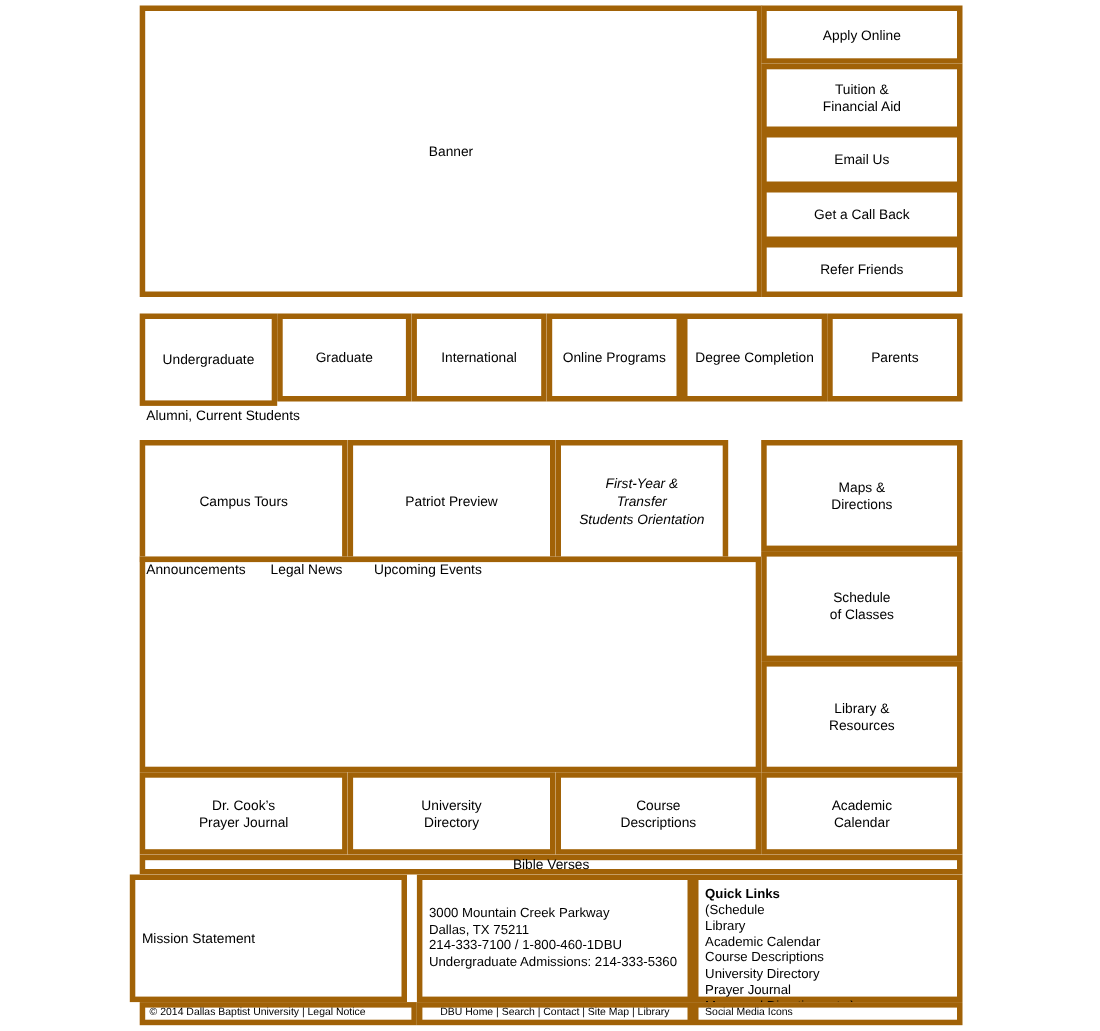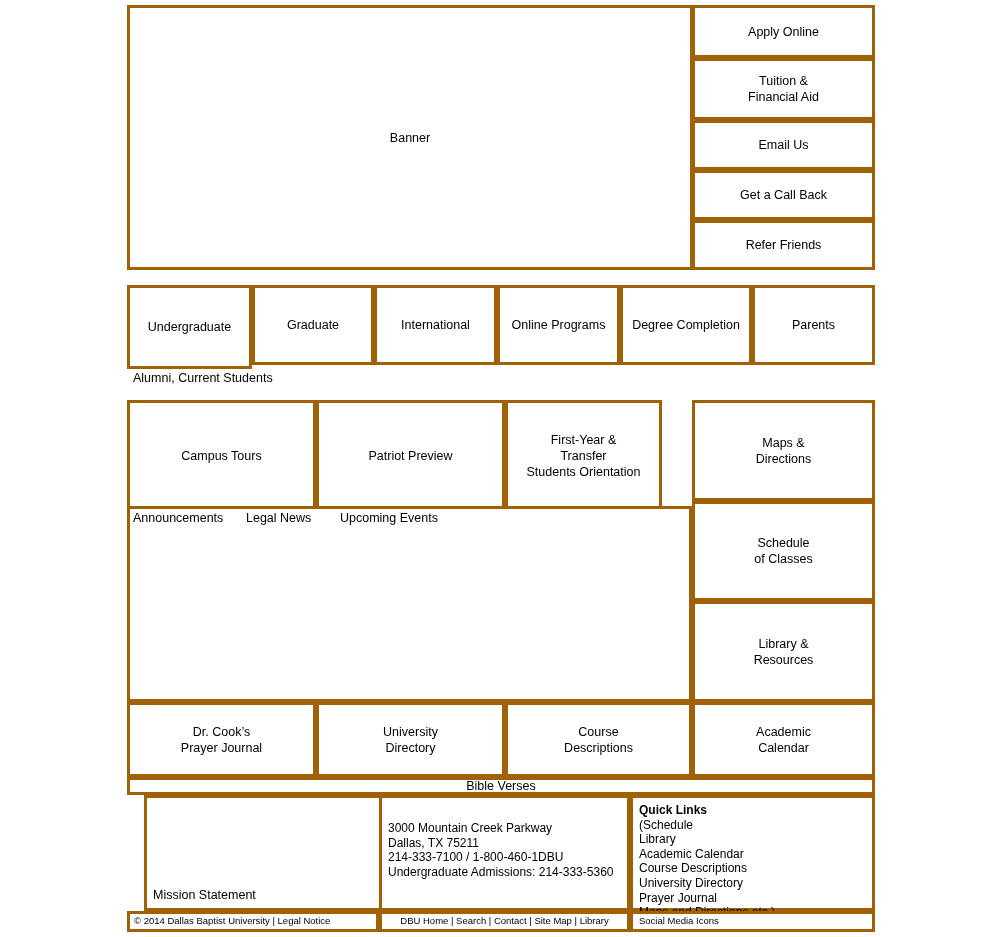--- a/index.html
+++ b/index.html
@@ -21,21 +21,21 @@
     left: 0;
     top: 0;
     width: 1000px;
     height: 937px;
   }
 
   
   .bx {
     position: absolute;
     box-sizing: border-box;
-    border: 3px solid #a16207;
+    border: 5px solid #a16207;
     background: #ffffff;
     display: flex;
     align-items: center;
     justify-content: center;
     text-align: center;
     font-size: 12.5px;
     line-height: 1.28;
     color: #000;
   }
 
@@ -113,21 +113,21 @@
   </div>
 
   <div class="lbl" style="left:133px; top:370px;"><span>Alumni, Current Students</span></div>
 
   <div class="bx" style="left:127px; top:400px; width:189px; height:111px;">
     <span style="white-space:pre-line;">Campus Tours</span>
   </div>
   <div class="bx" style="left:316px; top:400px; width:189px; height:111px;">
     <span style="white-space:pre-line;">Patriot Preview</span>
   </div>
-  <div class="bx" style="left:505px; top:400px; width:157px; height:111px;">
+  <div class="bx" style="left:505px; top:400px; width:157px; height:111px;font-style:italic;">
     <span style="white-space:pre-line;">First-Year &amp;
 Transfer
 Students Orientation</span>
   </div>
 
   <div class="bx" style="left:692px; top:400px; width:183px; height:101px;">
     <span style="white-space:pre-line;">Maps &amp;
 Directions</span>
   </div>
   <div class="bx" style="left:692px; top:501px; width:183px; height:100px;">
@@ -159,21 +159,21 @@
   </div>
   <div class="bx" style="left:692px; top:702px; width:183px; height:75px;">
     <span style="white-space:pre-line;">Academic
 Calendar</span>
   </div>
 
   <div class="bx" style="left:127px; top:777px; width:748px; height:18px;">
     <span>Bible Verses</span>
   </div>
 
-  <div class="bx tl" style="left:144px; top:795px; width:252px; height:116px; align-items:flex-end; padding:5px 6px;">
+  <div class="bx tl" style="left:118px; top:795px; width:252px; height:116px; align-items:center; padding:5px 6px;">
     <span>Mission Statement</span>
   </div>
 
   <div class="bx tl" style="left:379px; top:795px; width:251px; height:116px; align-items:flex-start; padding:23px 6px;">
     <span class="addr" style="position:static;">3000 Mountain Creek Parkway
 Dallas, TX 75211
 214-333-7100 / 1-800-460-1DBU
 Undergraduate Admissions: 214-333-5360</span>
   </div>
 

